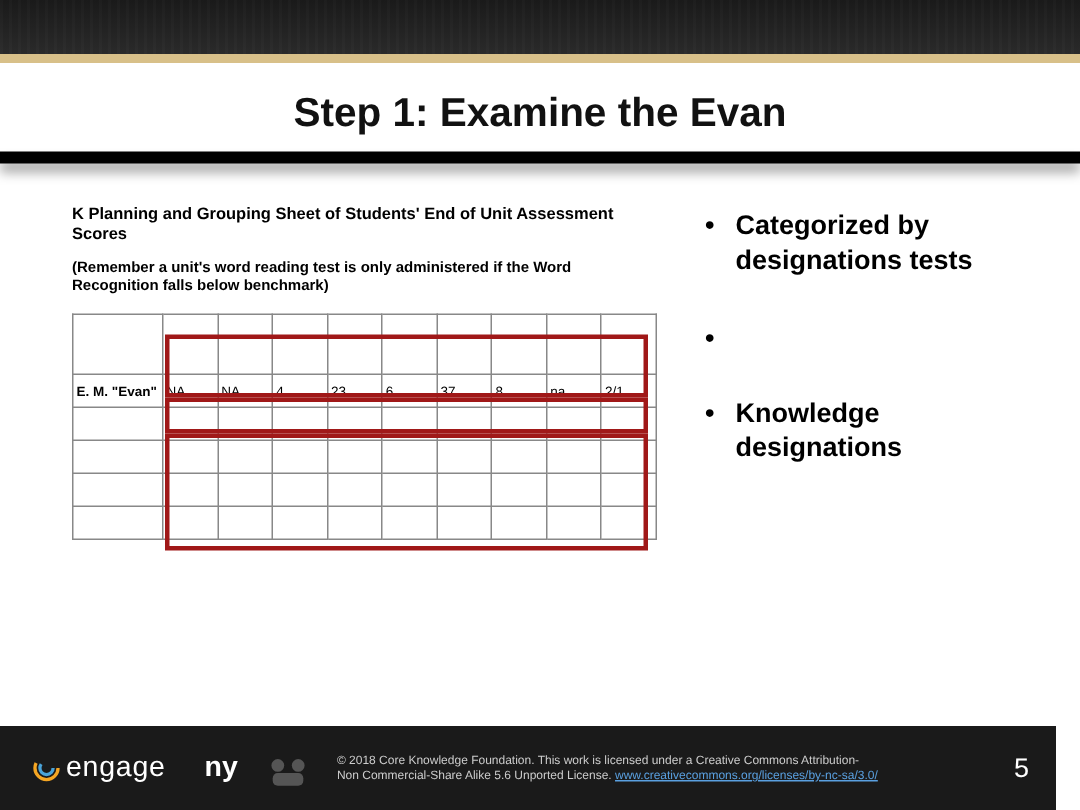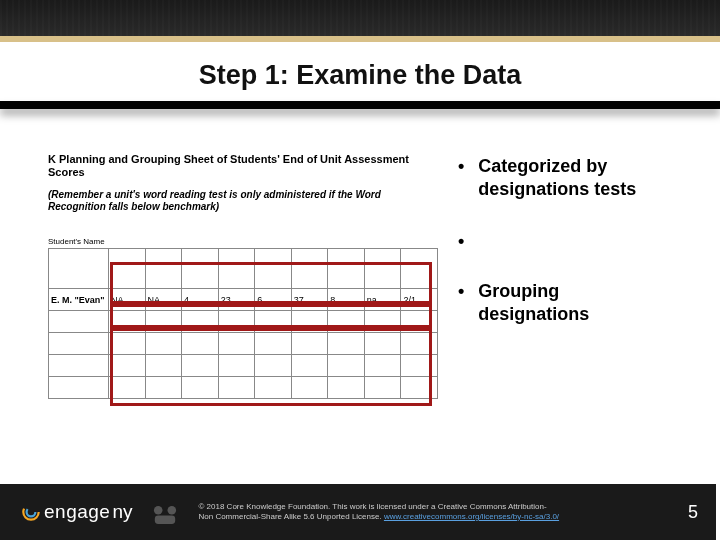--- a/index.html
+++ b/index.html
@@ -2,63 +2,62 @@
 <html><head>
 <meta charset="utf-8">
 <style>
   * { box-sizing: border-box; margin: 0; padding: 0; }
   body { width: 720px; height: 540px; font-family: Arial, sans-serif; background: #fff; overflow: hidden; position: relative; }
   .blackboard { width: 100%; height: 42px; background: linear-gradient(#1a1a1a, #2a2a2a); border-bottom: 6px solid #d8c089; position: relative; }
   .blackboard::after { content:''; position:absolute; inset:0; background: repeating-linear-gradient(90deg, rgba(255,255,255,0.02) 0 2px, transparent 2px 6px); }
   .title-wrap { text-align: center; padding: 18px 0 10px; }
   .title { font-family: "Arial Black", Arial, sans-serif; font-weight: 900; font-size: 27px; color: #111; }
   .hr-shadow { width: 100%; height: 8px; background:#000; box-shadow: 0 6px 8px rgba(0,0,0,0.35); position: relative; z-index: 2;}
-  .content { display: flex; padding: 44px 48px 0 48px; gap: 20px; }
+  .content { display: flex; padding: 28px 48px 0 48px; gap: 32px; }
   .left { flex: 0 0 390px; position: relative; }
   .sheet-title { font-family: "Arial Narrow", Arial, sans-serif; font-size: 11px; font-weight: 700; color:#000; margin-bottom: 10px; line-height: 1.2; }
-  .sheet-note { font-family: "Arial Narrow", Arial, sans-serif; font-size: 10px; font-style: italic; font-weight: 600; color:#000; margin-bottom: 24px; line-height: 1.2; }
+  .sheet-note { font-family: "Arial Narrow", Arial, sans-serif; font-size: 10px; font-weight: 600; color:#000; margin-bottom: 12px; line-height: 1.2; }
   .table-area { position: relative; width: 100%; height: 180px; }
   table.sheet { border-collapse: collapse; width: 100%; table-layout: fixed; }
   table.sheet td { border: 1px solid #888; height: 22px; font-size: 9px; font-family: "Arial Narrow", Arial, sans-serif; padding: 1px 2px; vertical-align: middle; }
   table.sheet td.header { height: 40px; font-size: 8px; vertical-align: bottom; }
   table.sheet td.firstcol { width: 60px; font-weight: 600; }
   .students-label { font-size: 8px; font-family: "Arial Narrow", Arial, sans-serif; color:#000; margin-bottom: 2px; }
   .highlight { position: absolute; border: 3px solid #a01818; pointer-events: none; }
   .hl1 { left: 62px; top: 14px; width: 322px; height: 42px; }
   .hl2 { left: 62px; top: 56px; width: 322px; height: 24px; }
   .hl3 { left: 62px; top: 80px; width: 322px; height: 78px; }
   .right { flex: 1; padding-top: 2px; }
   .bullet { display: flex; gap: 14px; font-size: 18px; font-weight: 700; color:#000; margin-bottom: 30px; line-height: 1.25; font-family: Arial, sans-serif; }
   .bullet .dot { font-size: 18px; line-height: 1; padding-top:2px; }
-  .footer { position: absolute; left:0; right:4px; bottom:0; height: 56px; background: #1a1a1a; display:flex; align-items:center; padding: 0 18px 0 20px; gap: 16px; }
+  .footer { position: absolute; left:0; right:16px; bottom:0; height: 56px; background: #1a1a1a; display:flex; align-items:center; padding: 0 18px 0 20px; gap: 16px; }
   .engage-logo { display:flex; align-items:center; gap:2px; color:#fff; }
   .engage-text { font-size: 19px; font-weight: 300; letter-spacing: 0.5px; }
-  .engage-ny { font-size: 19px; font-weight: 400; color:#fff; }
+  .engage-ny { font-size: 19px; font-weight: 700; color:#fff;margin-left:24px; }
   .swirl { width: 22px; height: 22px; }
   .ck-logo { width: 34px; height: 34px; display:flex; align-items:center; justify-content:center; }
   .cc-text { font-size: 8px; color:#ccc; line-height: 1.25; flex:1; }
   .cc-text a { color:#5aa0e0; }
   .pagenum { color:#fff; font-size: 18px; font-family: Arial, sans-serif; }
 </style>
 </head>
 <body>
 
 <div class="blackboard"></div>
 
 <div class="title-wrap">
-  <div class="title">Step 1: Examine the Data</div>
+  <div class="title">Step 1: Examine the Evan</div>
 </div>
 
 <div class="hr-shadow"></div>
 
 <div class="content">
   <div class="left">
     <div class="sheet-title">K Planning and Grouping Sheet of Students' End of Unit Assessment Scores</div>
     <div class="sheet-note">(Remember a unit's word reading test is only administered if the Word Recognition falls below benchmark)</div>
-    <div class="students-label">Student's Name</div>
     <div class="table-area">
       <table class="sheet">
         <tbody>
             <tr>
           <td class="header firstcol"></td>
           <td class="header"></td>
           <td class="header"></td>
           <td class="header"></td>
           <td class="header"></td>
           <td class="header"></td>
@@ -138,21 +137,21 @@
   <div class="right">
     <div class="bullet">
       <span class="dot">•</span>
       <span>Categorized by designations tests</span>
     </div>
     <div class="bullet">
       <span class="dot">•</span>
     </div>
     <div class="bullet">
       <span class="dot">•</span>
-      <span>Grouping designations</span>
+      <span>Knowledge designations</span>
     </div>
   </div>
 </div>
 
 <div class="footer">
   <div class="engage-logo">
     <svg class="swirl" viewBox="0 0 40 40">
       <circle cx="20" cy="20" r="14" fill="none" stroke="#f5a623" stroke-width="4" stroke-dasharray="50 40"></circle>
       <circle cx="20" cy="20" r="8" fill="none" stroke="#4aa3d8" stroke-width="4" stroke-dasharray="30 30"></circle>
     </svg>

